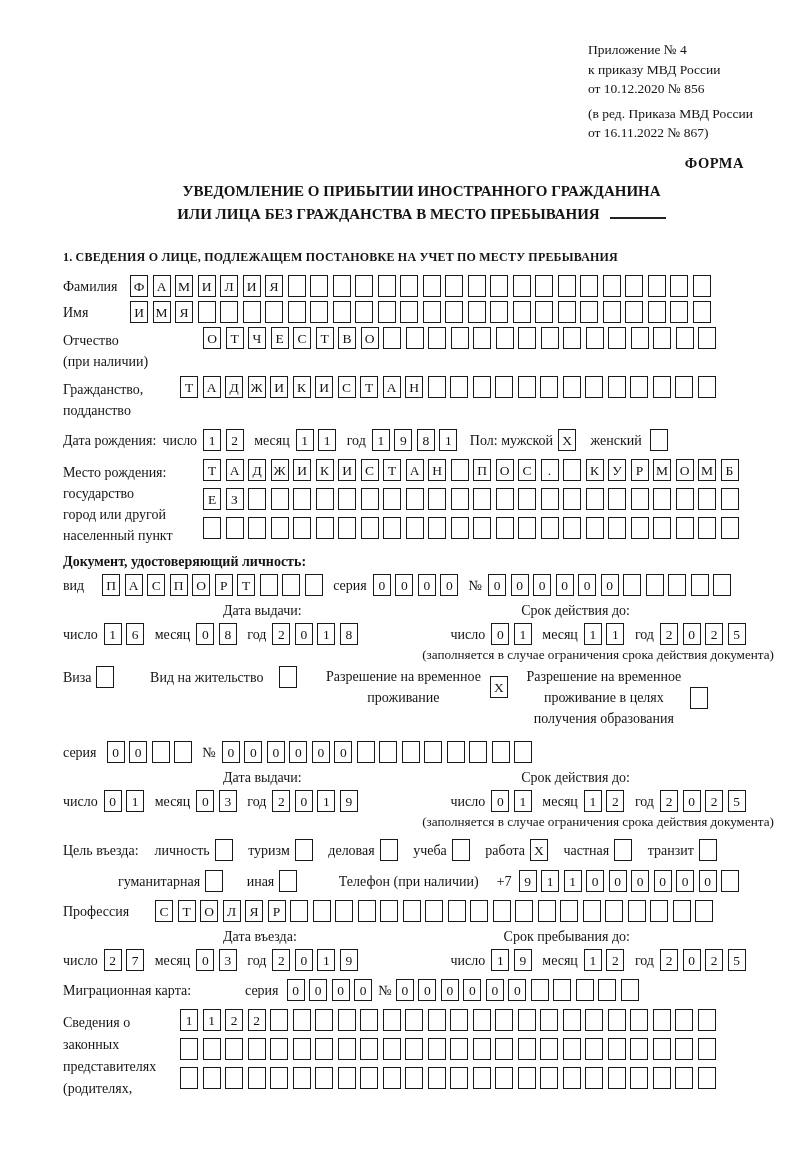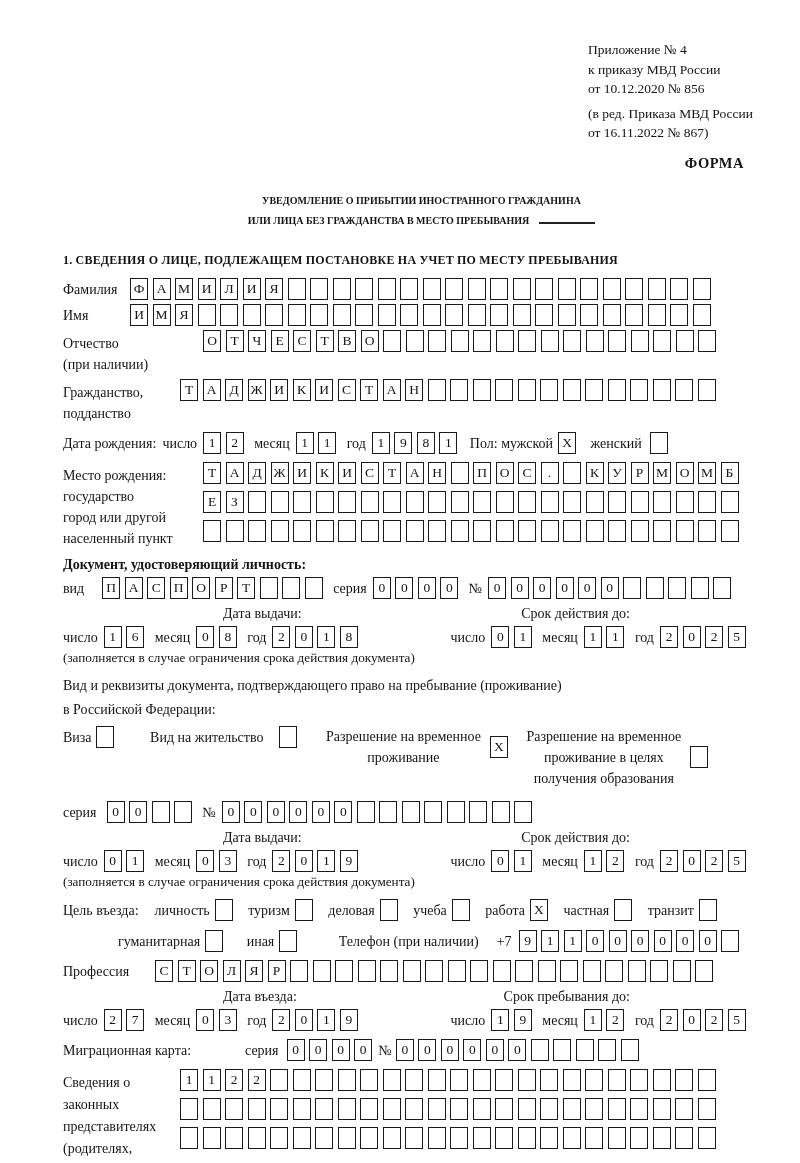--- a/index.html
+++ b/index.html
@@ -5,42 +5,42 @@
   html,body{margin:0;padding:0;}
   body{
     width:800px;height:1163px;overflow:hidden;background:#ffffff;color:#141414;
     font-family:"Liberation Serif","DejaVu Serif",serif;font-size:14px;
   }
   .page{box-sizing:border-box;width:800px;height:1163px;padding:40px 20px 0 63px;}
   
   .hdr-right{margin-left:auto;width:192px;line-height:1.45;font-size:13.5px;}
   .hdr-right .rev{margin-top:5px;}
   .forma{text-align:right;padding-right:36px;font-weight:bold;font-size:14.5px;letter-spacing:.5px;margin-top:12px;}
-  .title{text-align:center;font-weight:bold;font-size:10px;line-height:1.55;margin-top:21px;}
+  .title{text-align:center;font-weight:bold;font-size:15px;line-height:1.55;margin-top:8px;}
   .t-underline{display:inline-block;width:56px;height:14px;border-bottom:2px solid #222;margin-left:10px;}
   .sec-heading{font-weight:bold;font-size:12px;margin-top:24px;letter-spacing:.2px;}
   
   .frow{display:flex;align-items:flex-start;margin-top:4px;}
   .lbl{flex:none;padding-top:4px;}
   .lblcol{flex:none;line-height:21px;padding-top:3px;}
   .w67{width:67px}.w140{width:140px}.w117{width:117px}.w92{width:92px}.w182{width:182px}
   .boxes{display:inline-flex;flex:none;}
   .cell{
     flex:none;display:inline-flex;align-items:center;justify-content:center;
     width:16px;height:20px;border:1.5px solid #1a1a1a;margin-right:4.5px;
     font-size:13.5px;line-height:1;background:#fff;
   }
   .doc-heading{text-align:left;font-weight:bold;margin-top:8px;}
   .gap-l{margin-left:10px;}
   .dlbl{flex:none;padding-top:4px;margin:0 6px;}
   .dgroup{display:inline-flex;align-items:flex-start;}
   .dgroup .dlbl:first-child{margin-left:0;}
   .dates-hdr{display:flex;justify-content:space-between;margin-top:7px;padding:0 150px 0 160px;}
   .date-row{justify-content:space-between;padding-right:30px;}
-  .note{text-align:left;font-size:13.2px;margin-top:2px;padding-right:6px;}
+  .note{text-align:right;font-size:13.2px;margin-top:2px;padding-right:6px;}
   .intro{margin-top:8px;line-height:1.75;}
   .opt-row{display:flex;align-items:flex-start;margin-top:3px;}
   .opt{display:inline-flex;align-items:center;}
   .opt .lbl{padding-top:2px;}
   .opt .cell{margin-left:9px;}
   .opt-label-c{text-align:center;line-height:1.5;}
   .p-row{display:flex;align-items:flex-start;margin-top:9px;}
   .p-item{display:inline-flex;align-items:flex-start;margin-right:11px;}
   .p-item .cell{margin-left:5px;}
   .repcol{display:flex;flex-direction:column;}
@@ -390,24 +390,20 @@
       <span class="boxes">
           <span class="cell">2</span>
           <span class="cell">0</span>
           <span class="cell">2</span>
           <span class="cell">5</span>
         </span>
     </span>
   </div>
   <div class="note">(заполняется в случае ограничения срока действия документа)</div>
 
-  <div class="intro">
-    <div>Вид и реквизиты документа, подтверждающего право на пребывание (проживание)</div>
-    <div>в Российской Федерации:</div>
-  </div>
 
   <div class="opt-row">
     <span class="opt">
       <span class="lbl">Виза</span>
       <span class="cell" style="margin-left:4px"></span>
     </span>
     <span class="opt" style="margin-left:32px">
       <span class="lbl">Вид на жительство</span>
       <span class="cell" style="margin-left:16px"></span>
     </span>

